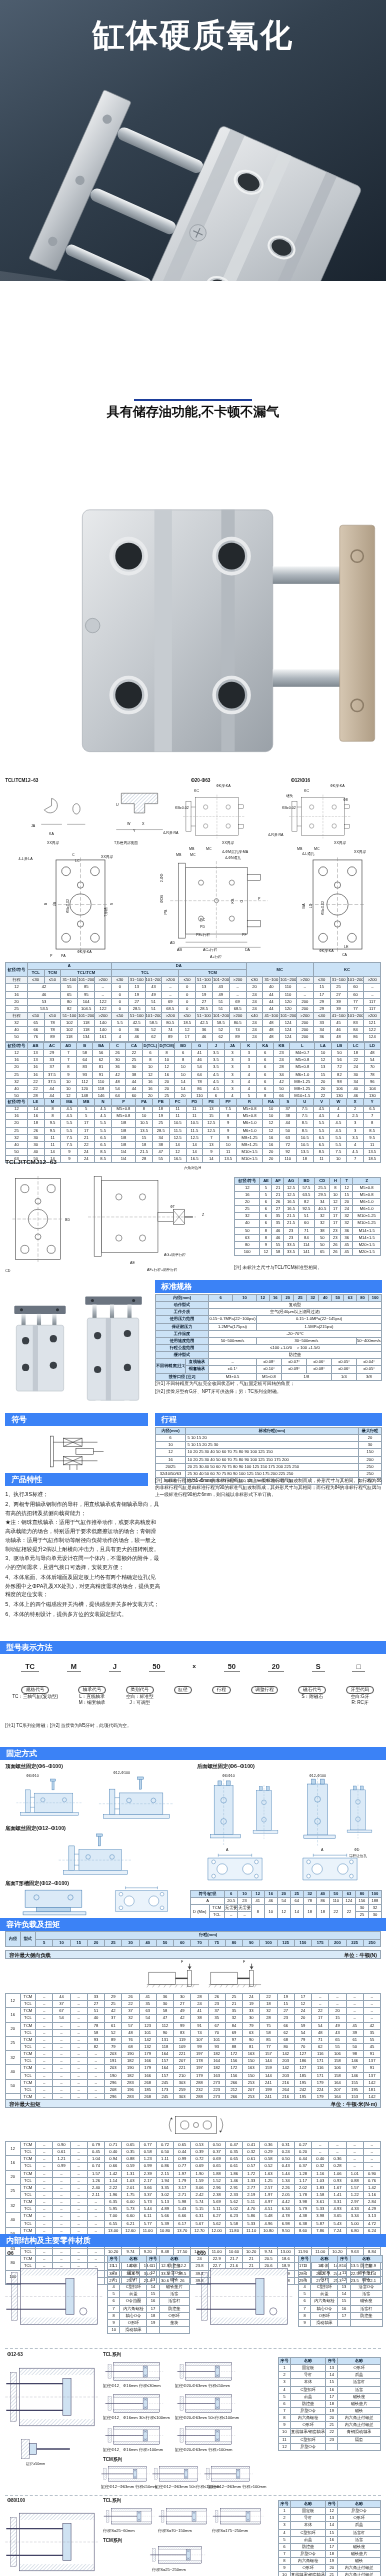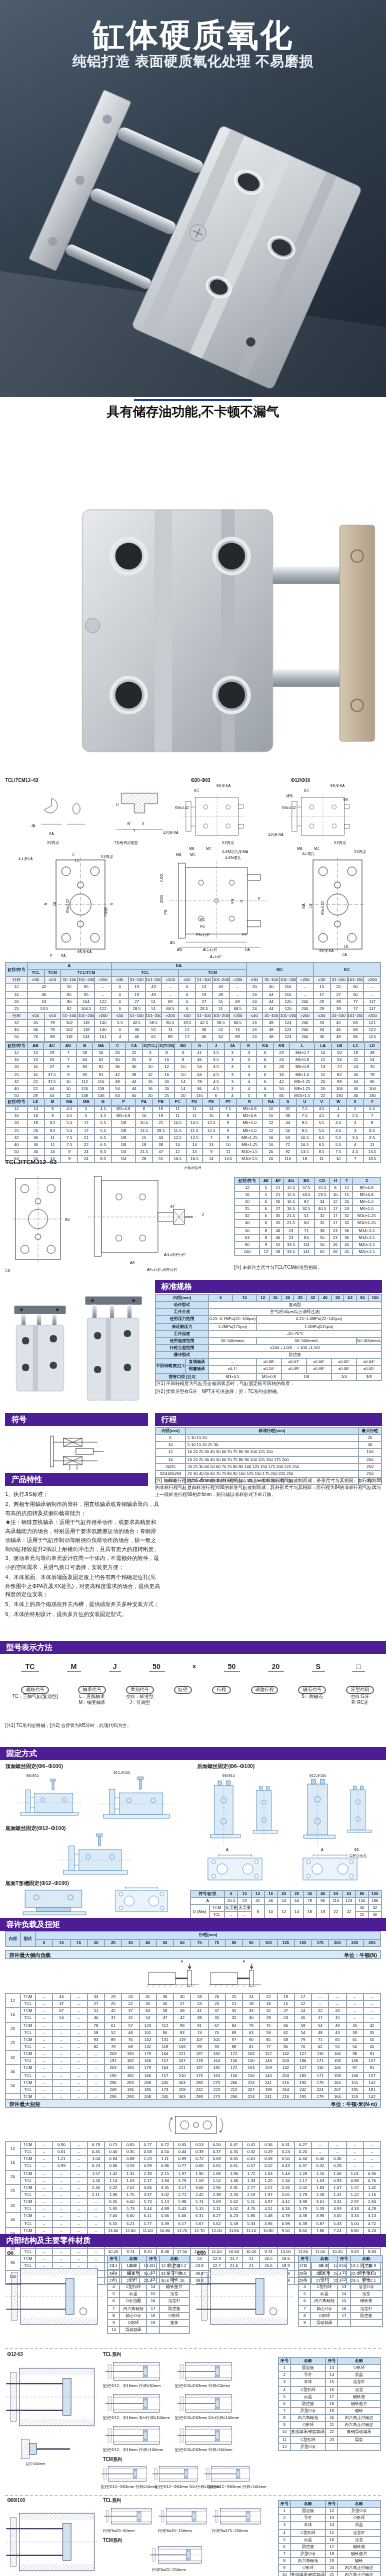--- a/index.html
+++ b/index.html
@@ -1,29 +1,29 @@
 <!DOCTYPE html>
 <html style="font-size:8.2px"><head>
 <meta charset="utf-8">
 <style>
   html,body{margin:0;padding:0;background:#fff;}
   #page{position:relative;width:386px;height:3215px;font-family:"Liberation Sans",sans-serif;color:#222;overflow:hidden;background:#fff;}
   .abs{position:absolute;}
   
-  #hero{left:0;top:0;width:386px;height:397px;background:linear-gradient(150deg,#4d5d6e 0%,#33414f 40%,#1a242f 100%);overflow:hidden;}
+  #hero{left:0;top:0;width:386px;height:281px;background:linear-gradient(150deg,#4d5d6e 0%,#33414f 40%,#1a242f 100%);overflow:hidden;}
   #hero .table-light{position:absolute;left:0;top:222px;width:386px;height:175px;background:linear-gradient(120deg,#55606c,#2c3845);opacity:.75;clip-path:polygon(0 28%,100% 60%,100% 100%,0 100%);}
   #hero h1{position:absolute;left:0;top:14.4px;width:386px;margin:0;text-align:center;color:#fff;font-size:32px;font-weight:800;letter-spacing:1.5px;}
   #hero h2{position:absolute;left:0;top:53px;width:386px;margin:0;text-align:center;color:#eef1f4;font-size:14px;font-weight:600;letter-spacing:0.5px;}
   
   #seals{left:0;top:397px;width:386px;height:93px;background:#fff;text-align:center;}
   #seals .t1{margin:4.1px 0 0;font-size:24px;font-weight:900;color:#1d3e9b;letter-spacing:1px;}
   #seals .t2{margin:0;font-size:13px;font-weight:800;color:#111;}
   #seals .rule{width:118px;height:2.6px;background:#1d3e9b;margin:1.5px auto 3.1px;}
   #seals .t3{margin:0;font-size:13px;font-weight:800;color:#111;line-height:1.25;}
-  .bar{position:absolute;background:#4c1d95;color:#fff;font-weight:bold;font-size:7.7px;height:13px;line-height:13px;padding-left:6.2px;box-sizing:border-box;}
+  .bar{position:absolute;background:#3b82f6;color:#fff;font-weight:bold;font-size:7.7px;height:13px;line-height:13px;padding-left:6.2px;box-sizing:border-box;}
   .lbl{position:absolute;font-size:3.6px;color:#222;white-space:nowrap;}
   .lbl.b{font-weight:bold;font-size:4.6px;}
   .cap{position:absolute;font-size:4.1px;color:#222;white-space:nowrap;}
   table{border-collapse:collapse;table-layout:fixed;width:100%;}
   td,th{border:0.5px solid #97a7b6;font-size:4.1px;font-weight:normal;text-align:center;padding:0;line-height:1.5;overflow:hidden;white-space:nowrap;}
   th{background:#cbe2f6;font-weight:bold;color:#123;}
   td.st{background:#eef2f6;}
   .note{position:absolute;font-size:4.6px;color:#222;line-height:1.5;}
   .band{position:absolute;background:#d9eaf8;border:0.5px solid #97a7b6;font-size:5.2px;font-weight:bold;height:8.8px;line-height:8.8px;padding:0 3.1px;box-sizing:border-box;width:376px;}
   .band .unit{float:right;font-weight:bold;}
@@ -158,21 +158,20 @@
         <path d="M10 48 l-4 6 M22 48 l-4 6 M34 48 l-4 6 M46 48 l-4 6 M58 48 l-4 6 M70 48 l-4 6 M82 48 l-4 6 M94 48 l-4 6 M106 48 l-4 6" stroke="#444" stroke-width=".6"></path>
       </symbol>
 </defs>
 </svg>
 
 <div id="page">
 
   <section class="abs" id="hero">
     <div class="table-light"></div>
     <h1>缸体硬质氧化</h1>
-    <h2>纯铝打造 表面硬质氧化处理 不易磨损</h2>
     <svg class="draw" style="left:20.6px;top:77px" width="345" height="319" viewBox="0 0 670 620">
       <g transform="rotate(24 335 310)">
         <rect x="60" y="120" width="58" height="360" rx="4" fill="url(#met)" stroke="#7d848b"></rect>
         <circle cx="89" cy="170" r="9" fill="#9aa1a8"></circle>
           <circle cx="89" cy="300" r="9" fill="#9aa1a8"></circle>
           <circle cx="89" cy="430" r="9" fill="#9aa1a8"></circle>
         <rect x="118" y="170" width="180" height="26" rx="13" fill="url(#rod)"></rect>
         <rect x="118" y="300" width="180" height="26" rx="13" fill="url(#rod)"></rect>
         <rect x="118" y="420" width="180" height="22" rx="11" fill="url(#rod)"></rect>
         <rect x="296" y="90" width="300" height="430" rx="10" fill="url(#met)" stroke="#8d949b"></rect>

